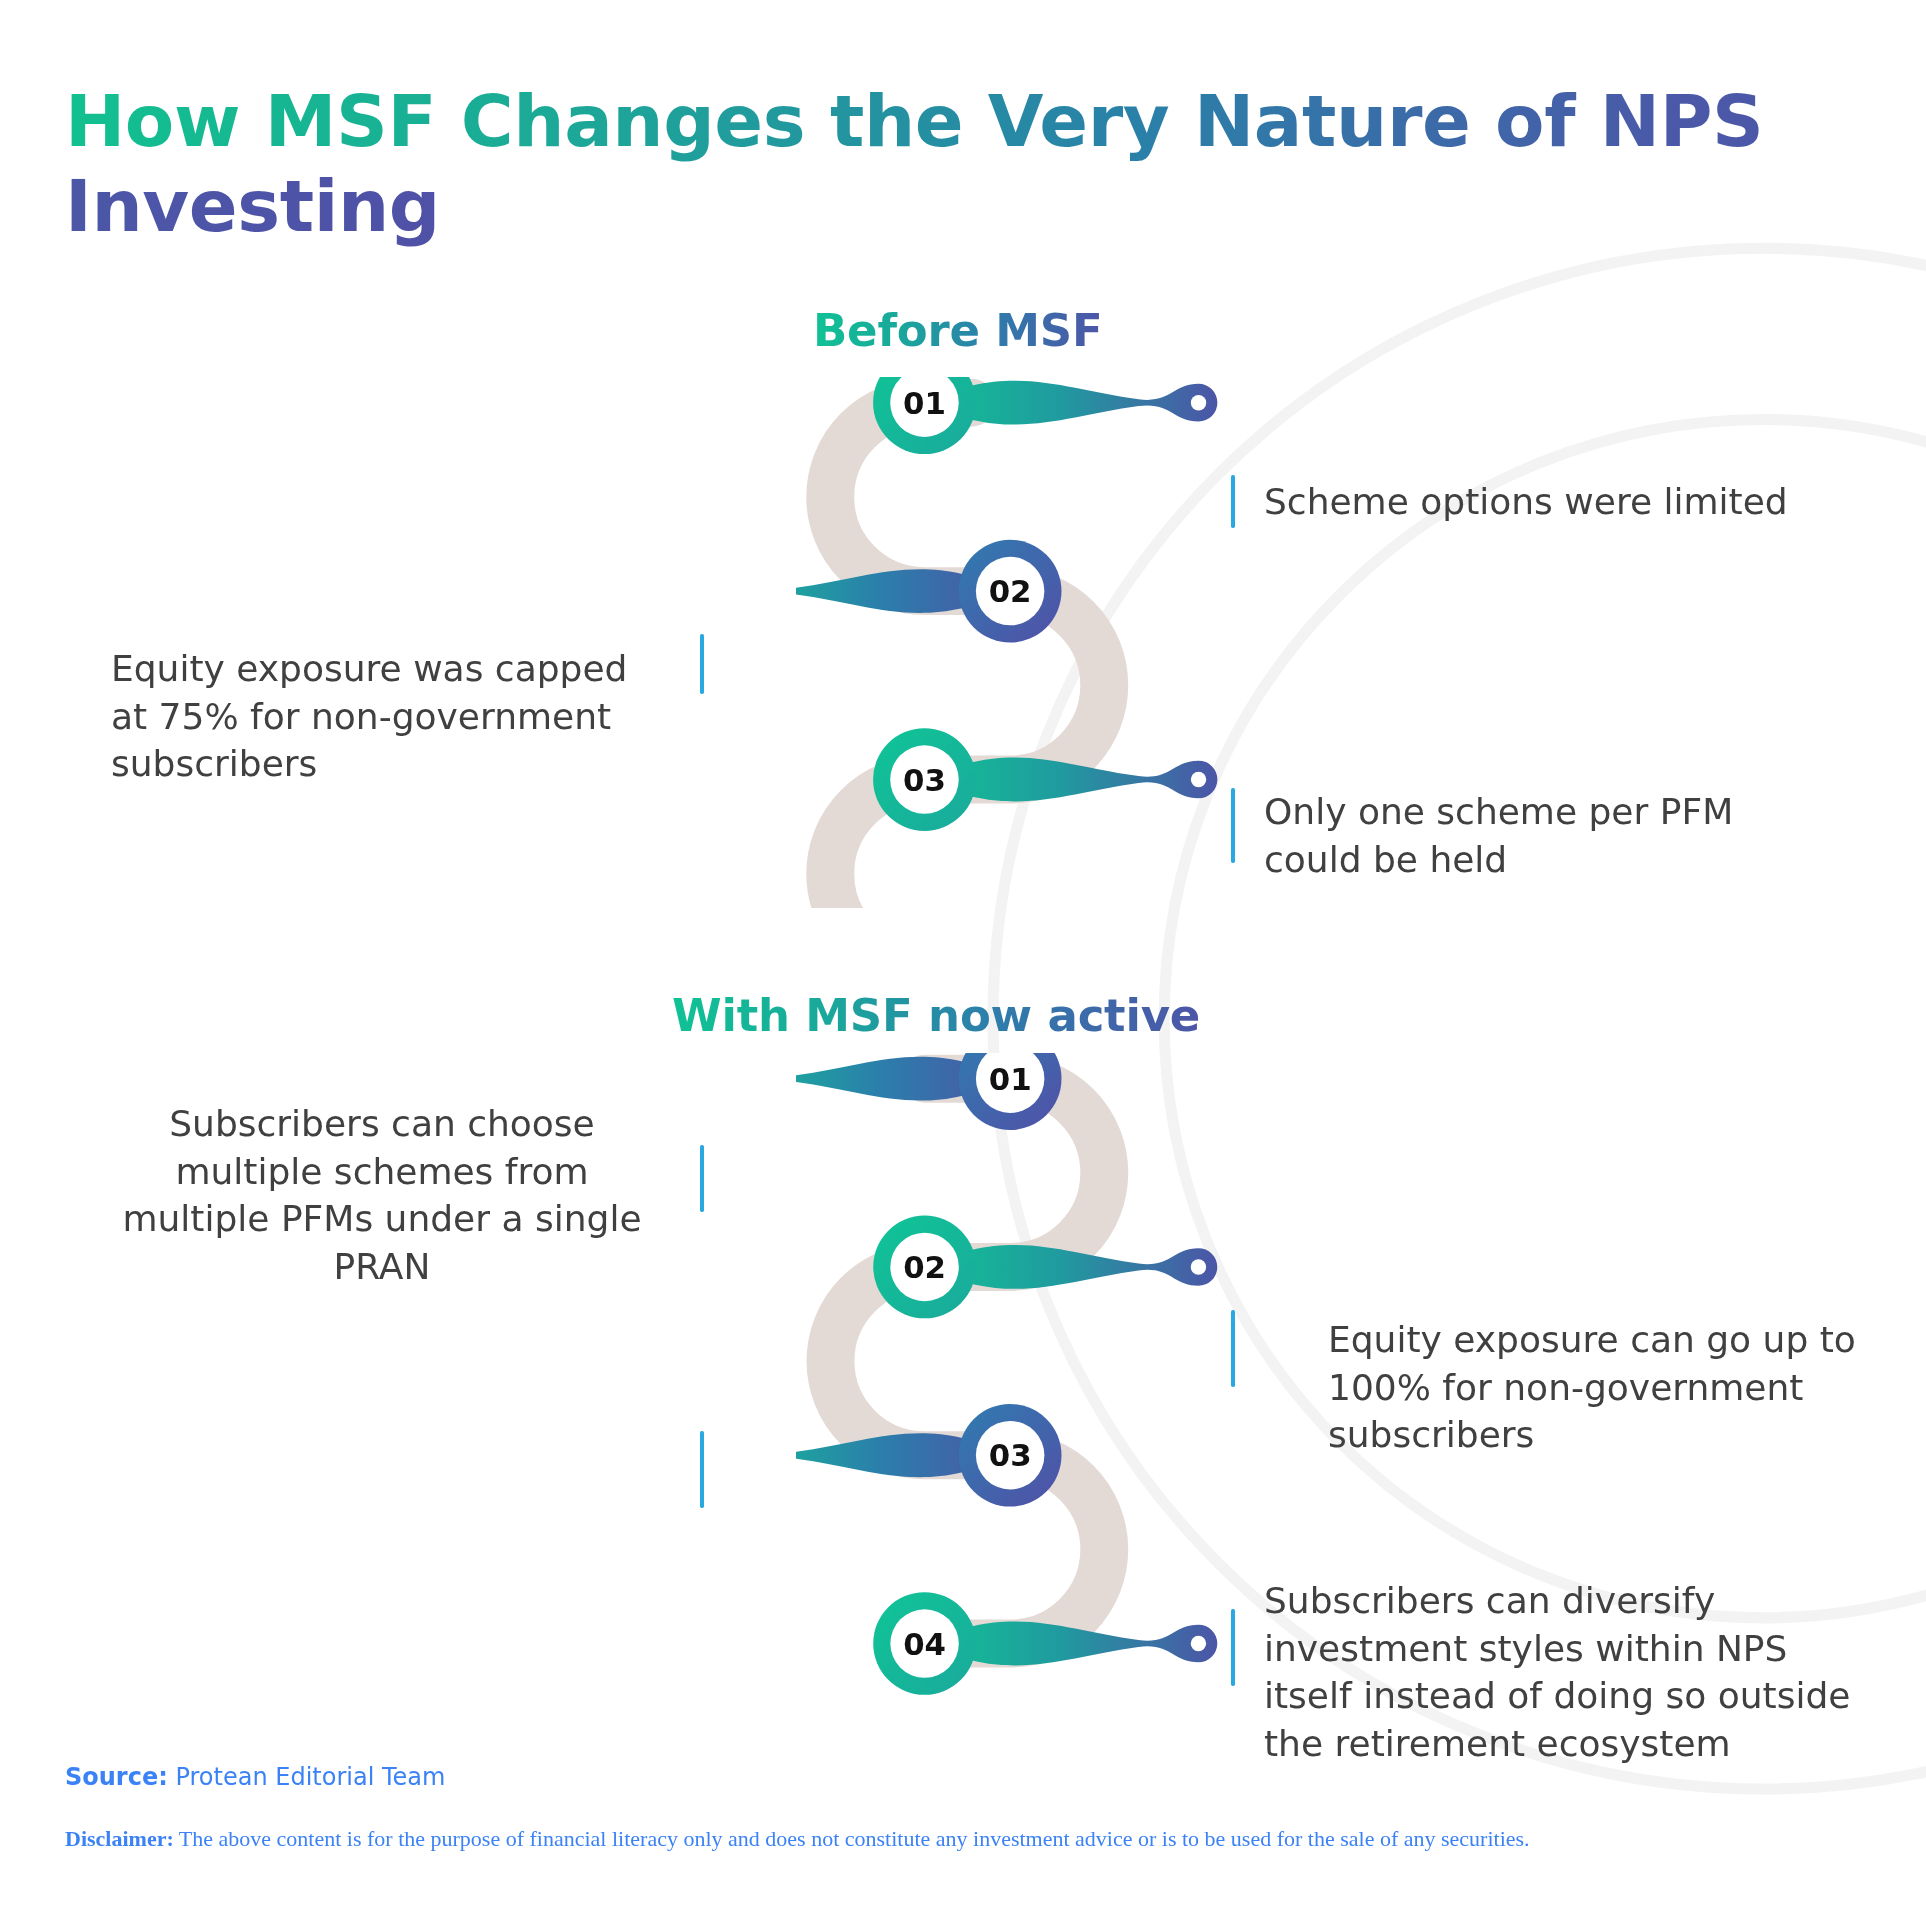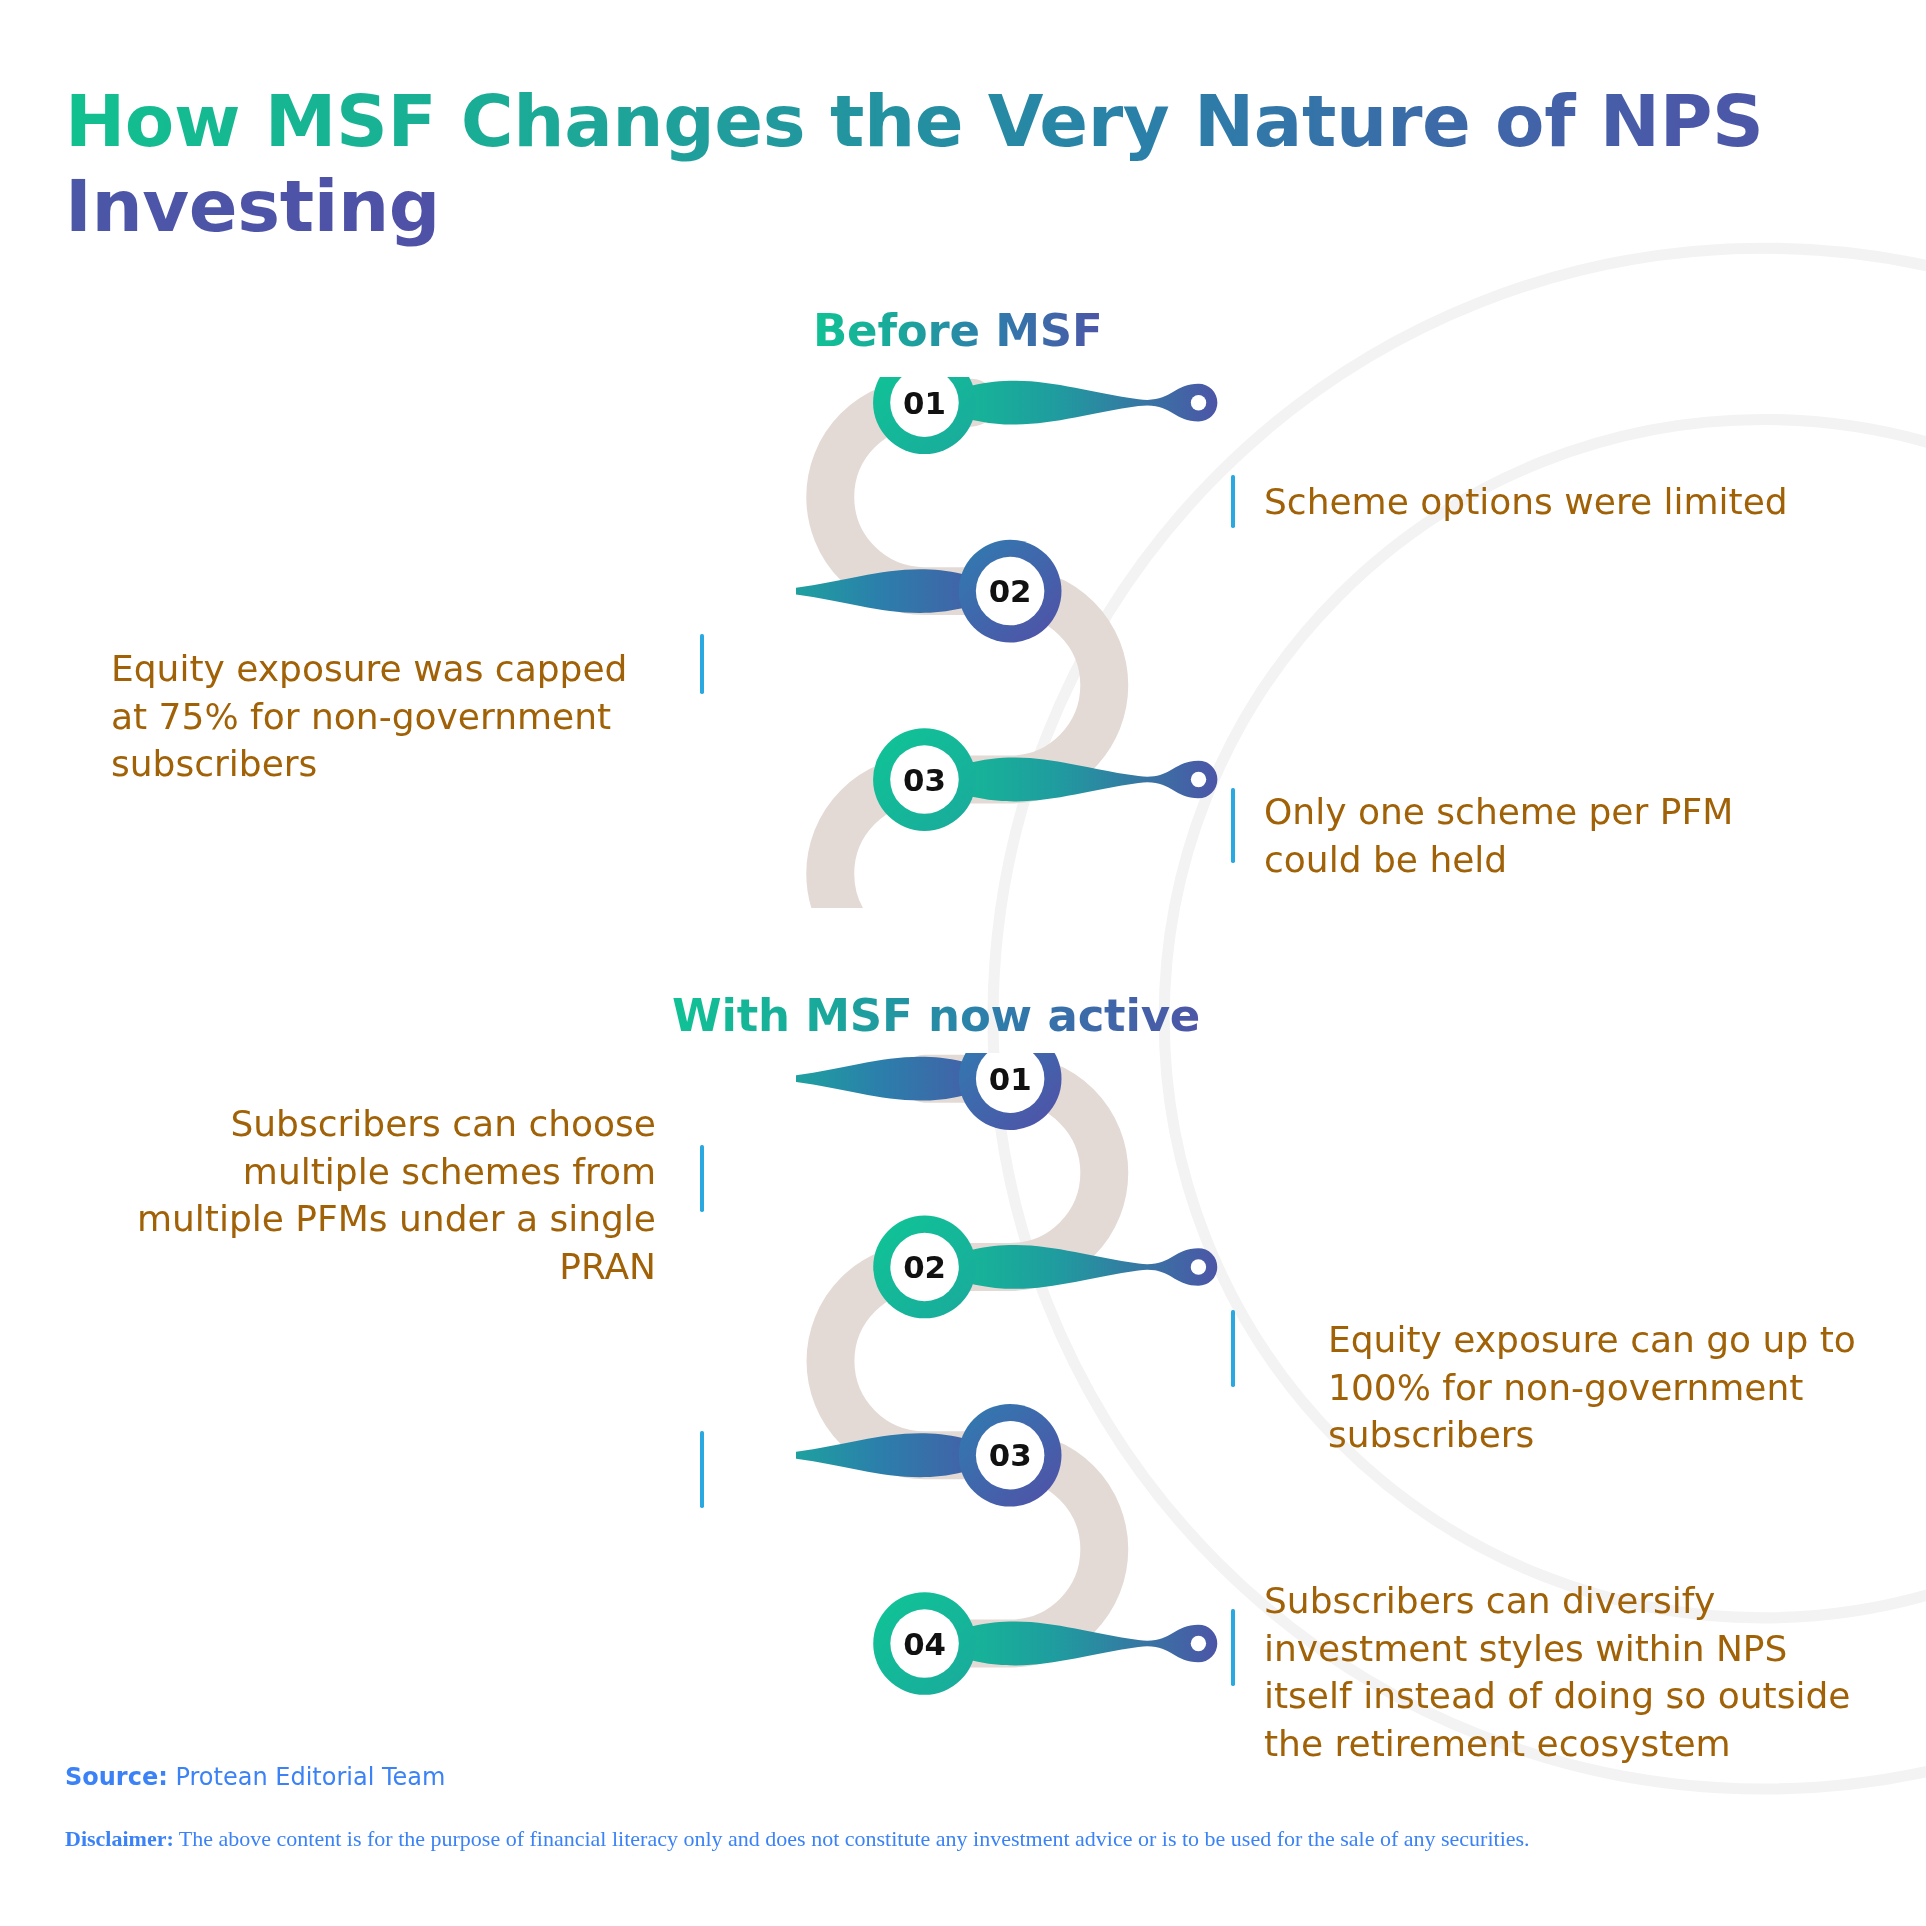--- a/index.html
+++ b/index.html
@@ -53,25 +53,25 @@
   
   .timeline{position:absolute;z-index:3;}
   #timeline-before{left:796px;top:377px;}
   #timeline-with{left:796px;top:1053px;}
 
   
   .caption{
     position:absolute;
     font-size:36px;
     line-height:1.32;
-    color:#a16207;
+    color:#404040;
     z-index:6;
   }
   .caption.right{text-align:left;}
-  .caption.left{text-align:right;}
+  .caption.left{text-align:center;}
 
   .divider-bar{
     position:absolute;
     width:4.3px;
     background:#2aa8e0;
     z-index:6;
     border-radius:1.7px;
   }
 
   

